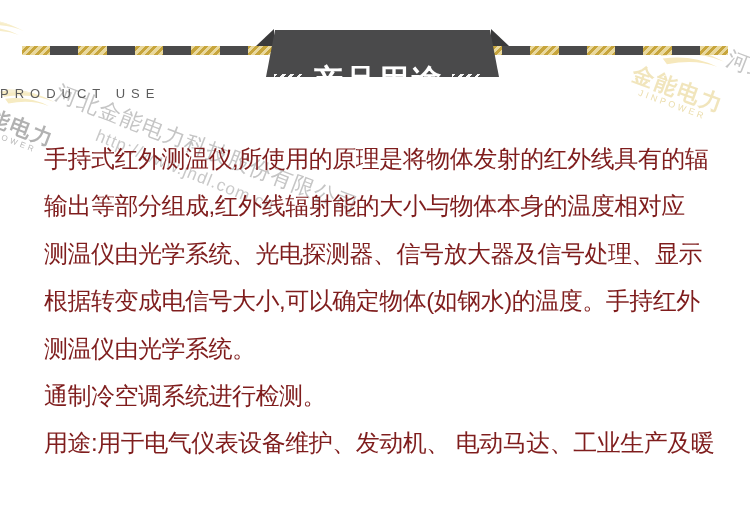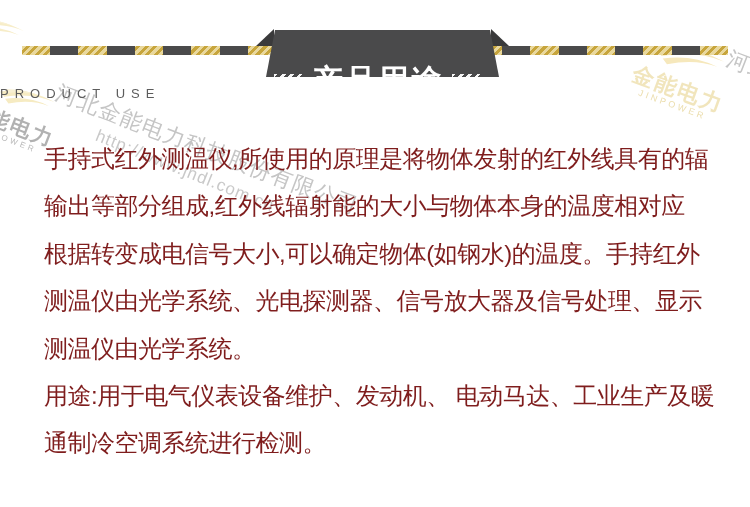--- a/index.html
+++ b/index.html
@@ -114,20 +114,20 @@
     <span class="hatch-badge"></span>
     <span class="banner-title">产品用途</span>
     <span class="hatch-badge"></span>
   </div>
 
   <div class="subtitle">PRODUCT USE</div>
 
   <div class="body-text">
     <div class="line">手持式红外测温仪,所使用的原理是将物体发射的红外线具有的辐</div>
     <div class="line">输出等部分组成,红外线辐射能的大小与物体本身的温度相对应</div>
+    <div class="line">测温仪由光学系统、光电探测器、信号放大器及信号处理、显示</div>
     <div class="line">根据转变成电信号大小,可以确定物体(如钢水)的温度。手持红外</div>
-    <div class="line">测温仪由光学系统、光电探测器、信号放大器及信号处理、显示</div>
     <div class="line">测温仪由光学系统。</div>
+    <div class="line">通制冷空调系统进行检测。</div>
     <div class="line">用途:用于电气仪表设备维护、发动机、 电动马达、工业生产及暖</div>
-    <div class="line">通制冷空调系统进行检测。</div>
   </div>
 
 </div>
 
 </body></html>

